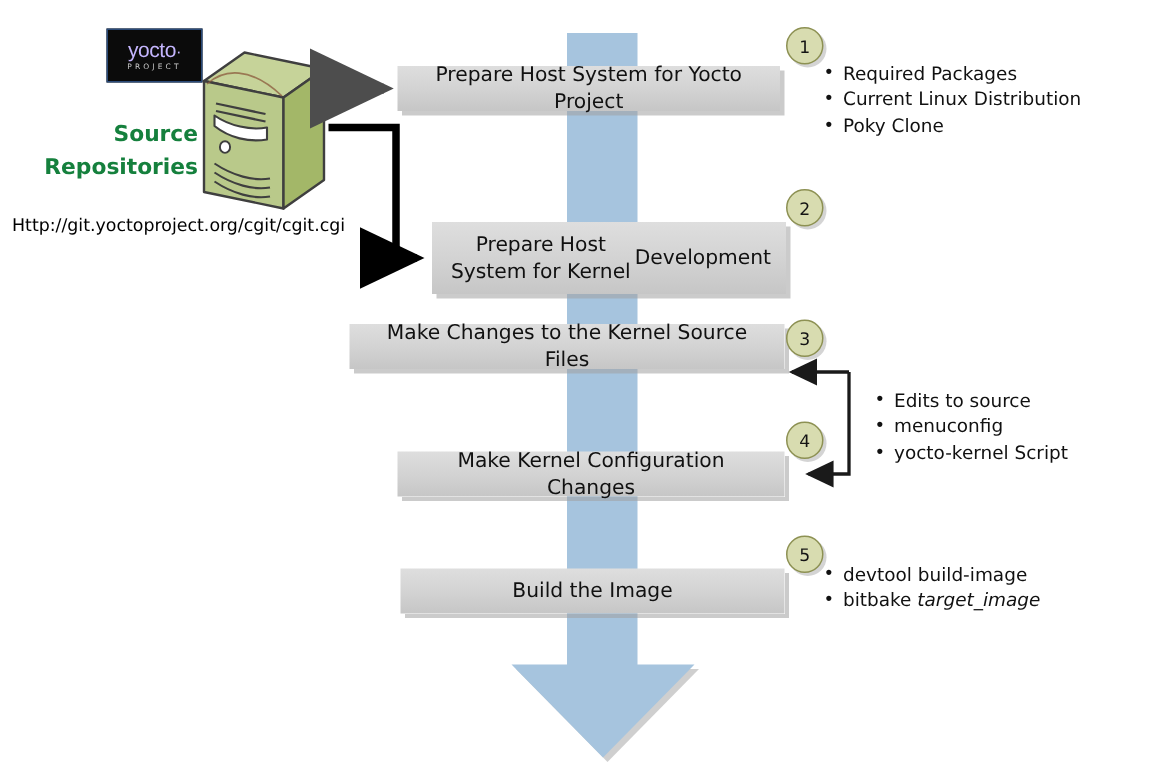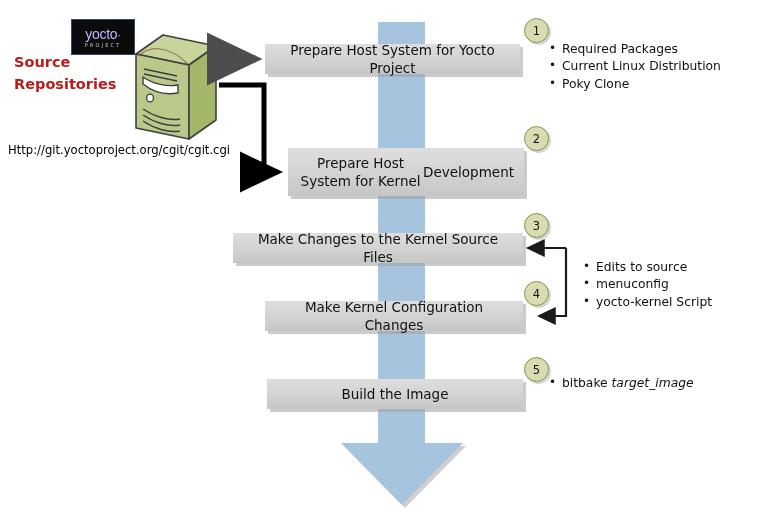--- a/index.html
+++ b/index.html
@@ -122,27 +122,27 @@
   .yocto-word .dot { font-size: 11px; }
   .yocto-sub {
     color: #cdcdcd;
     font-size: 5px;
     letter-spacing: 2.1px;
     margin-top: 2px;
     line-height: 1;
   }
   .srclabel {
     position: absolute;
-    left: 14px; top: 52px;
+    left: 14px; top: 80px;
     width: 118px;
-    text-align: left;
+    text-align: right;
     font-size: 14.5px;
     font-weight: bold;
     line-height: 1.5;
-    color: #b91c1c;
+    color: #15803d;
     z-index: 6;
   }
   .srcurl {
     position: absolute;
     left: 8px; top: 143px;
     font-size: 11.6px;
     color: #000;
     white-space: nowrap;
     z-index: 6;
   }
@@ -230,21 +230,21 @@
   </ul>
 
   <div class="pbox" style="left:288px; top:148px; width:236px; height:48px; flex-direction:row;">
     <span>Prepare Host System for Kernel</span>
     <span>Development</span>
   </div>
   <div class="numcircle" style="left:524px; top:126px;">
     <span>2</span>
   </div>
 
-  <div class="pbox" style="left:233px; top:233px; width:290px; height:30px;">
+  <div class="pbox" style="left:233px; top:216px; width:290px; height:30px;">
     <span>Make Changes to the Kernel Source Files</span>
   </div>
   <div class="numcircle" style="left:524px; top:213px;">
     <span>3</span>
   </div>
 
   <div class="pbox" style="left:265px; top:301px; width:258px; height:30px;">
     <span>Make Kernel Configuration Changes</span>
   </div>
   <div class="numcircle" style="left:524px; top:281px;">
@@ -257,16 +257,17 @@
     <li>yocto-kernel Script</li>
   </ul>
 
   <div class="pbox" style="left:267px; top:379px; width:256px; height:30px;">
     <span>Build the Image</span>
   </div>
   <div class="numcircle" style="left:524px; top:357px;">
     <span>5</span>
   </div>
   <ul class="blist" style="left:549px; top:375px;">
+    <li><span>devtool build-image</span></li>
     <li><span>bitbake </span><span class="it">target_image</span></li>
   </ul>
 
 </div>
 
 </body></html>

